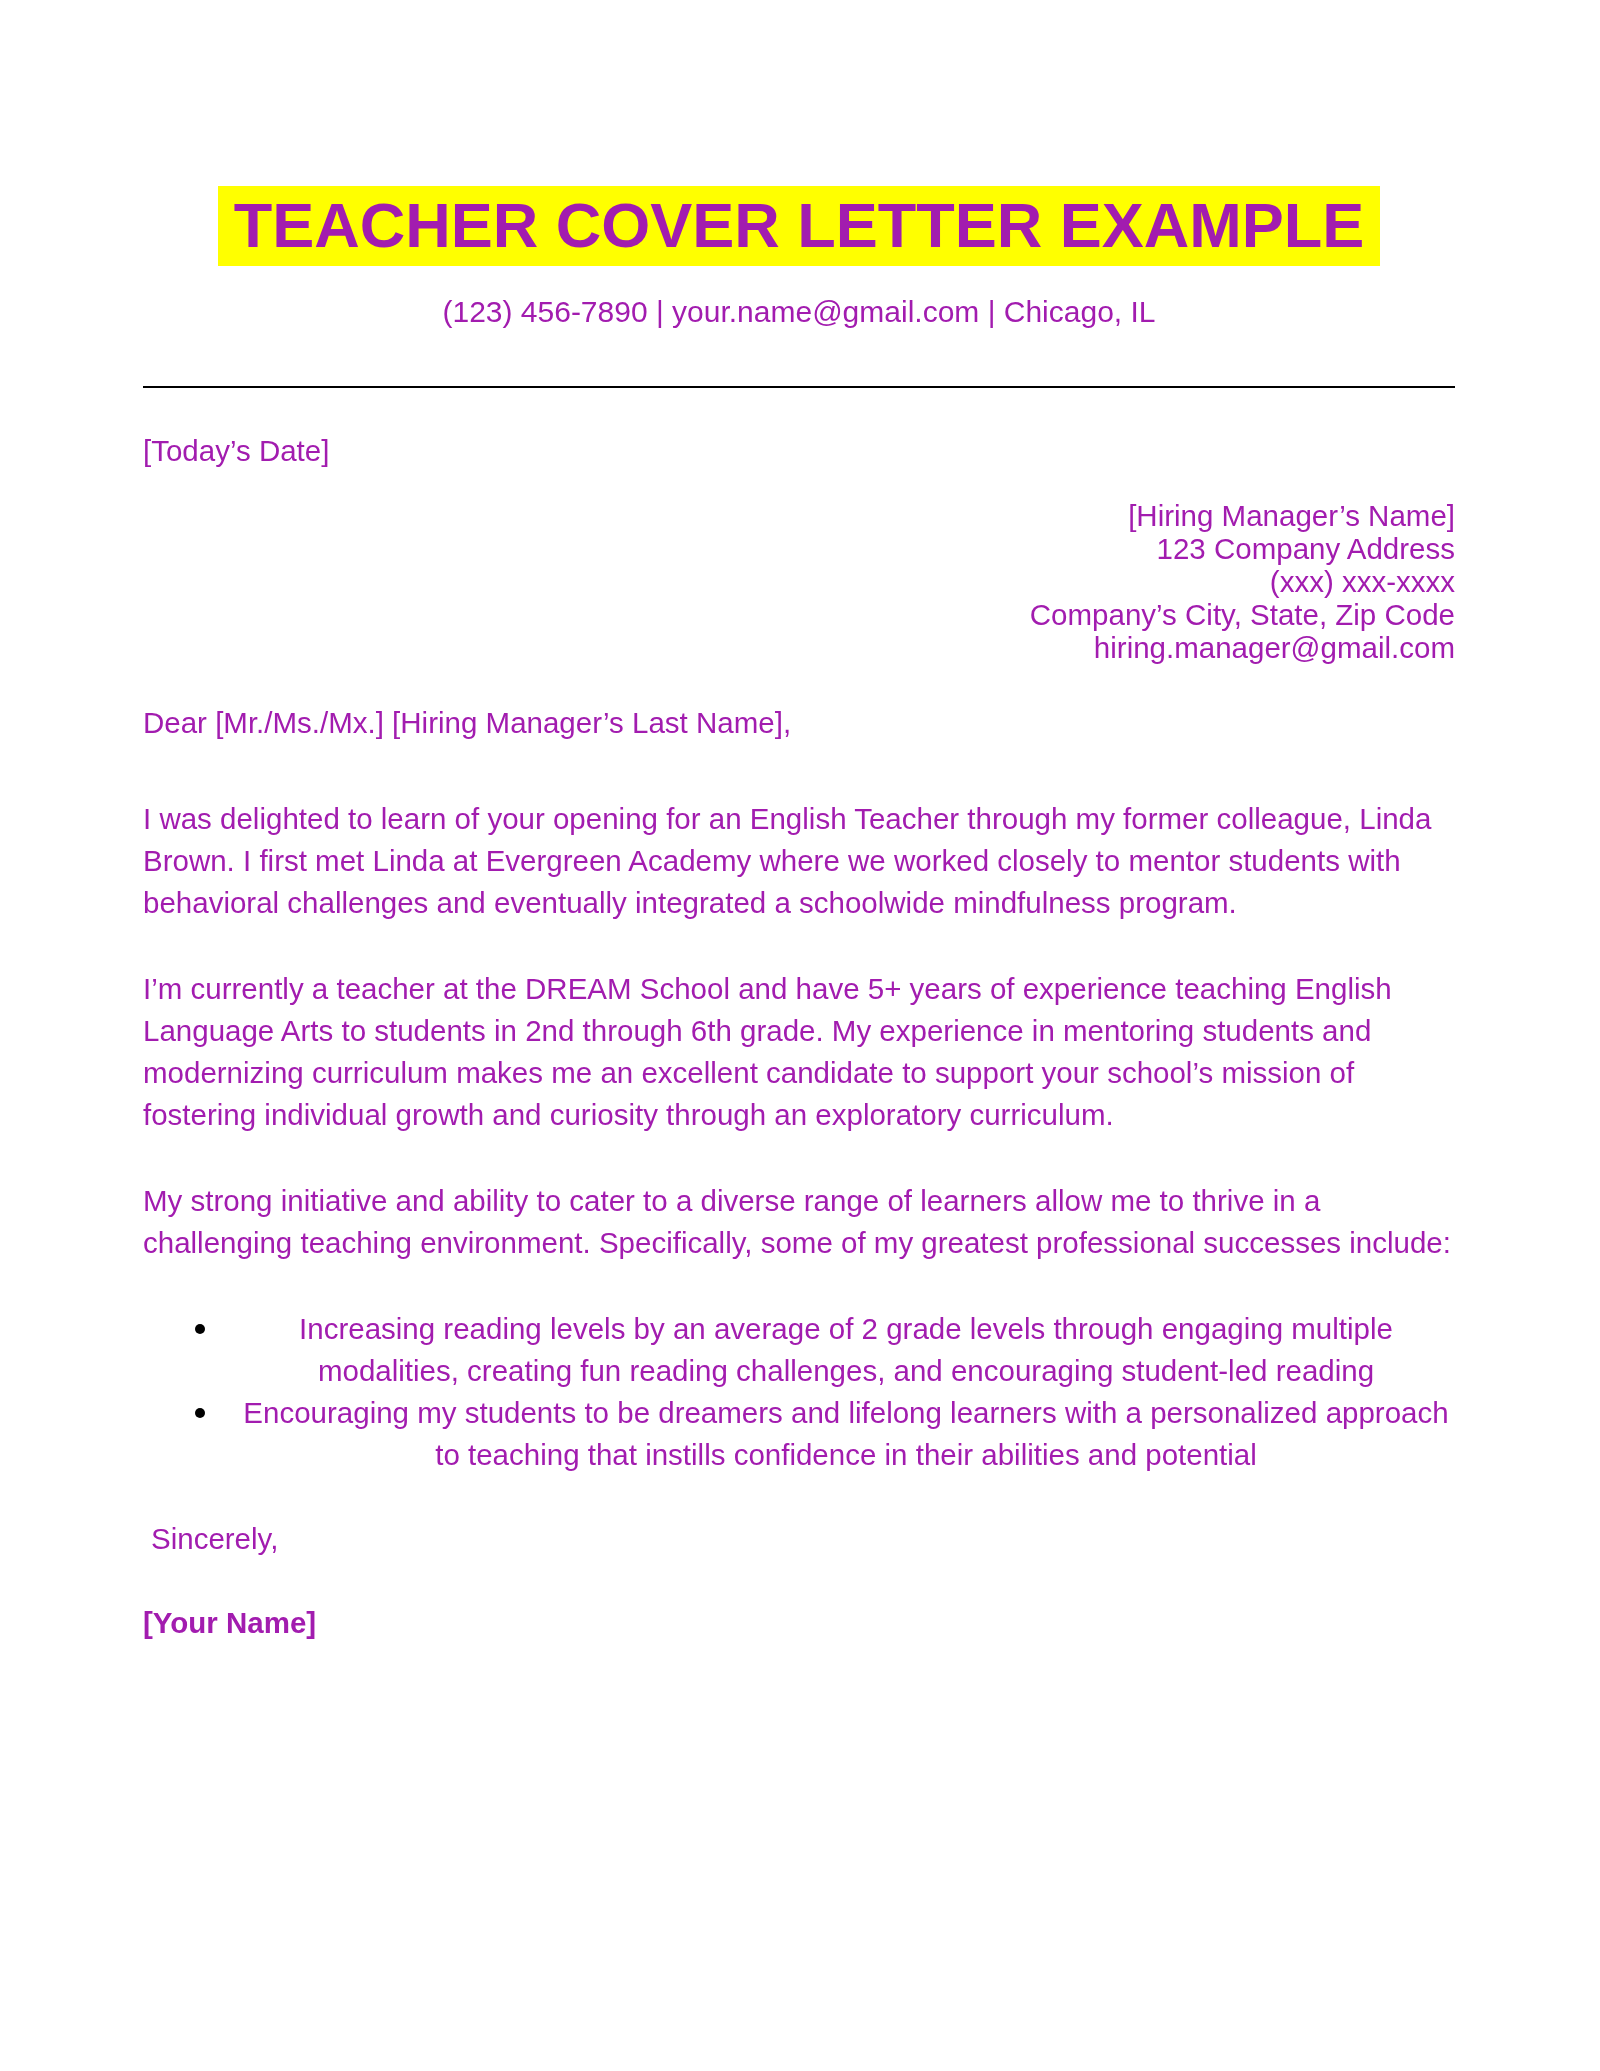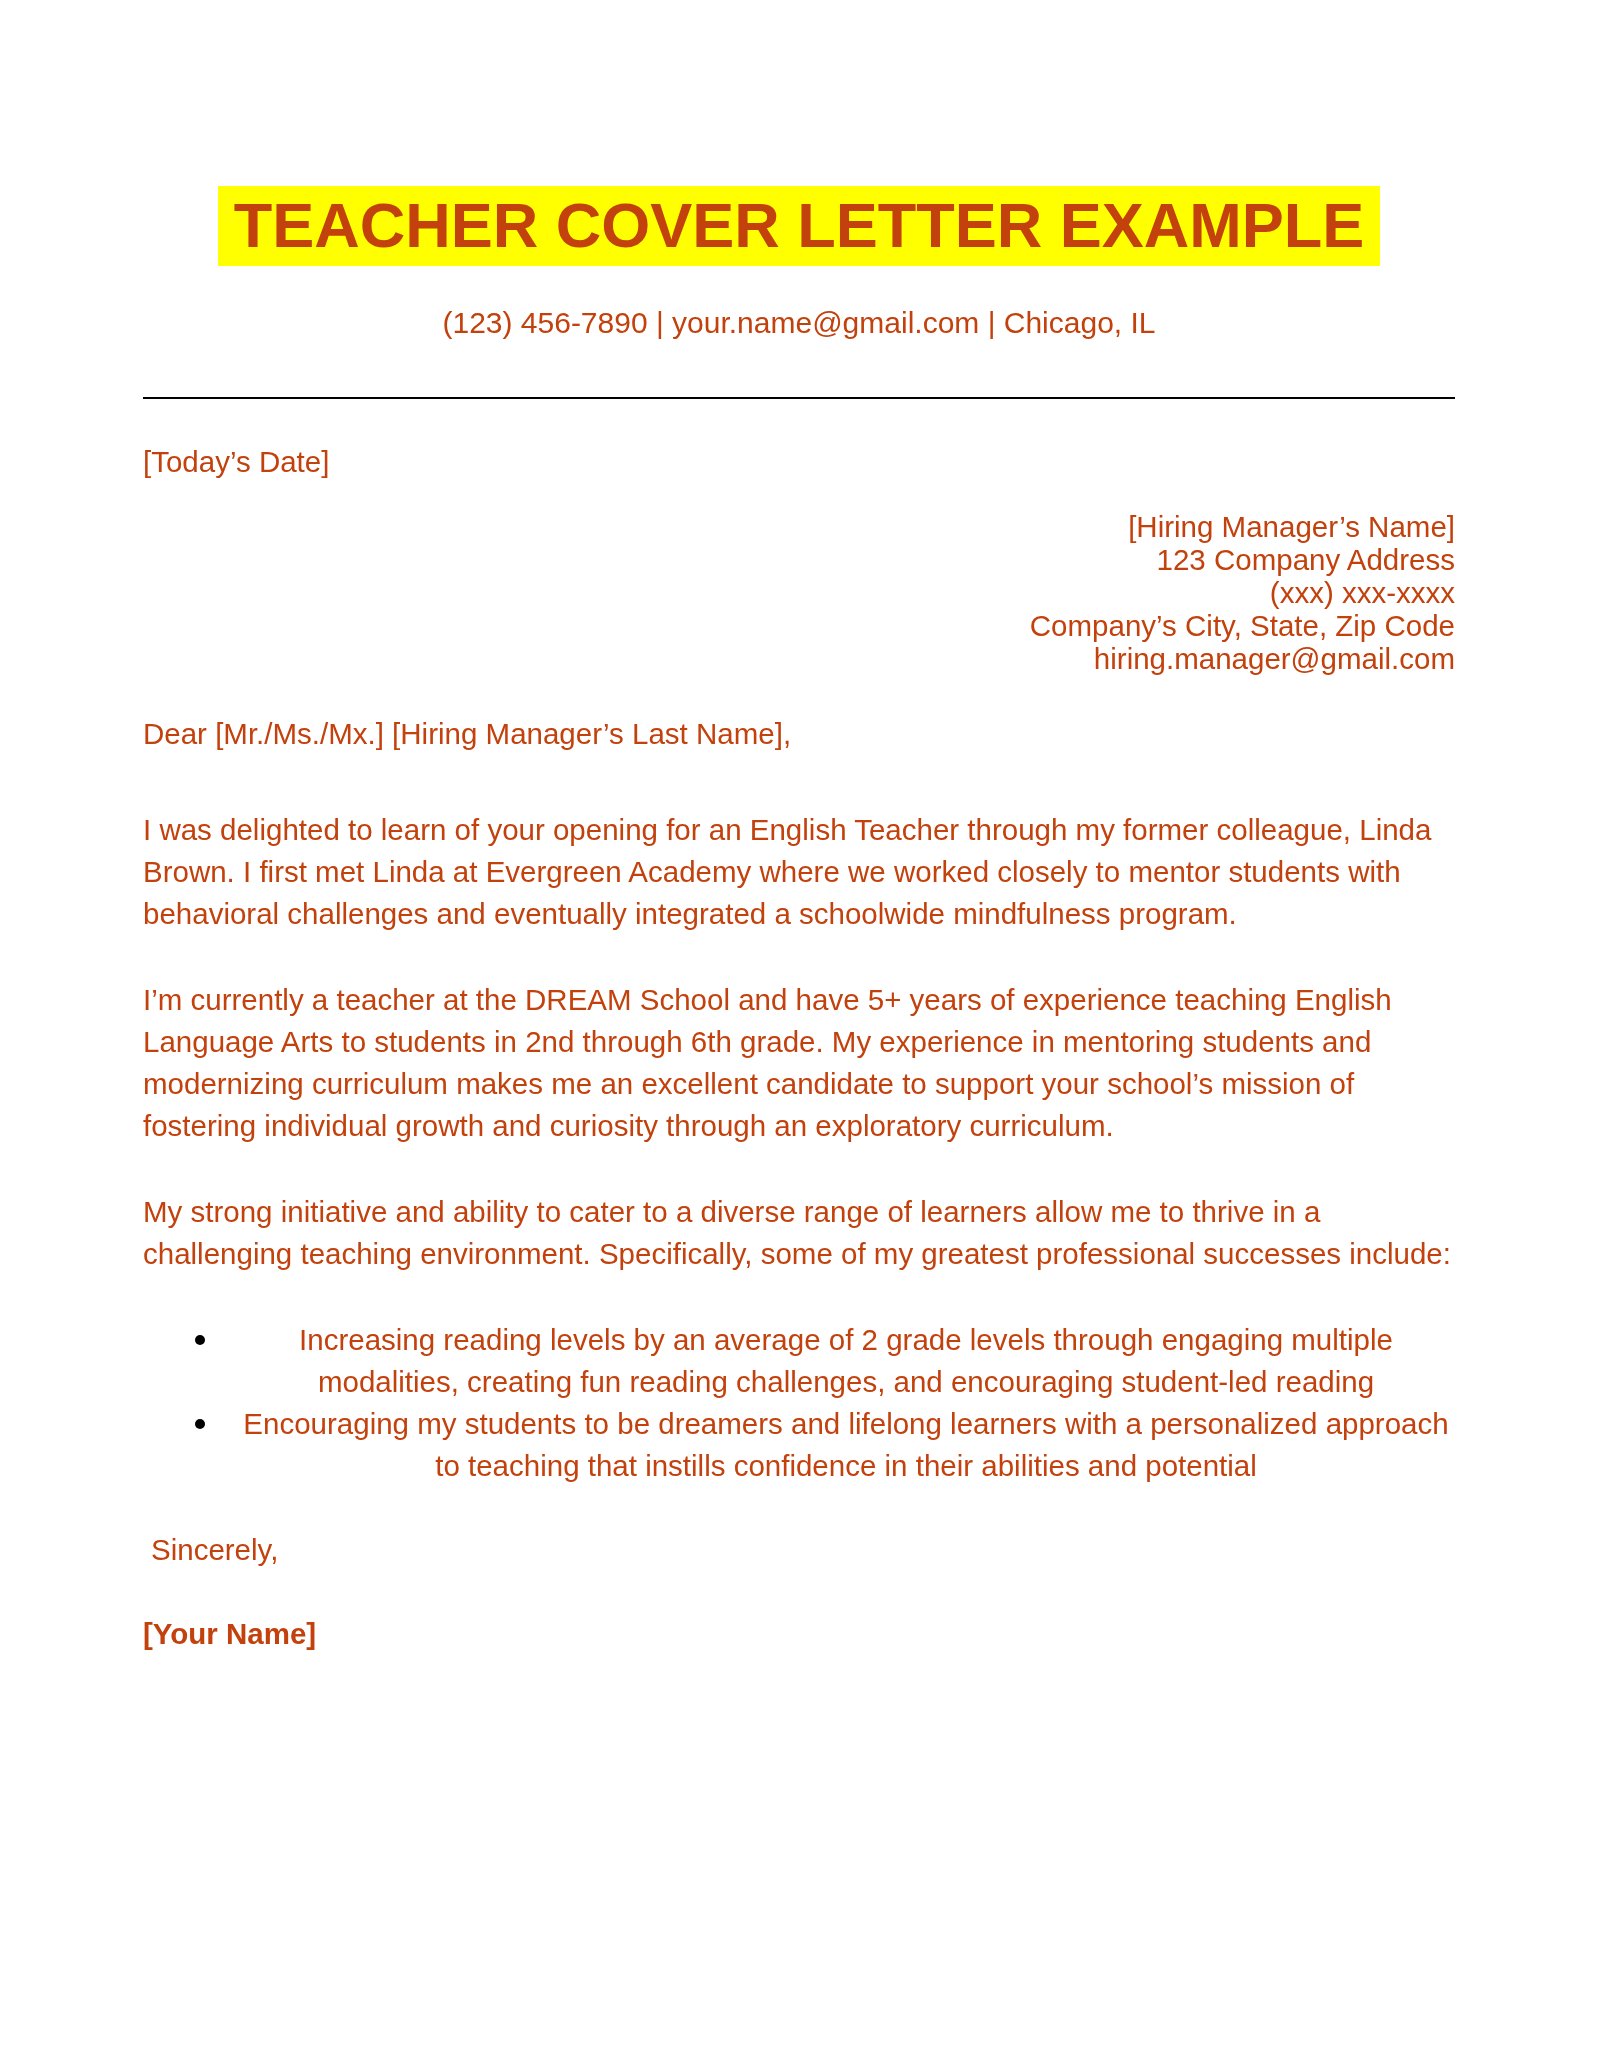--- a/index.html
+++ b/index.html
@@ -3,42 +3,42 @@
 <meta charset="utf-8">
 <style>
   html, body { margin: 0; padding: 0; background: #e8e8e8; }
   .page {
     position: relative;
     width: 1600px;
     height: 2071px;
     margin: 0 auto;
     background: #ffffff;
     font-family: "Liberation Sans", sans-serif;
-    color: #c2410c;
+    color: #a21caf;
     overflow: hidden;
   }
   .content {
     padding: 0 145px 0 143px;
   }
   .title-wrap {
     margin-top: 186px;
     text-align: center;
   }
   .title-highlight {
     display: inline-block;
     background: #ffff00;
     font-size: 63px;
     font-weight: bold;
     line-height: 1.0;
     letter-spacing: 0px;
     padding: 8px 16px 9px 16px;
     white-space: nowrap;
   }
   .contact {
-    margin-top: 39px;
+    margin-top: 28px;
     text-align: center;
     font-size: 30px;
     line-height: 36px;
   }
   .header-divider {
     margin: 56px 0 0 0;
     border: none;
     border-top: 2px solid #000000;
     height: 0;
   }

